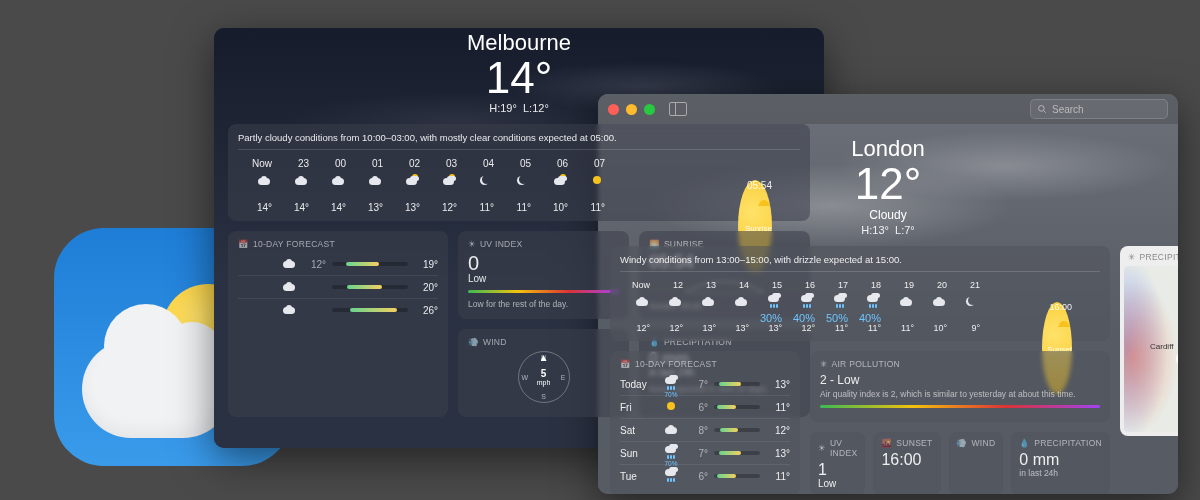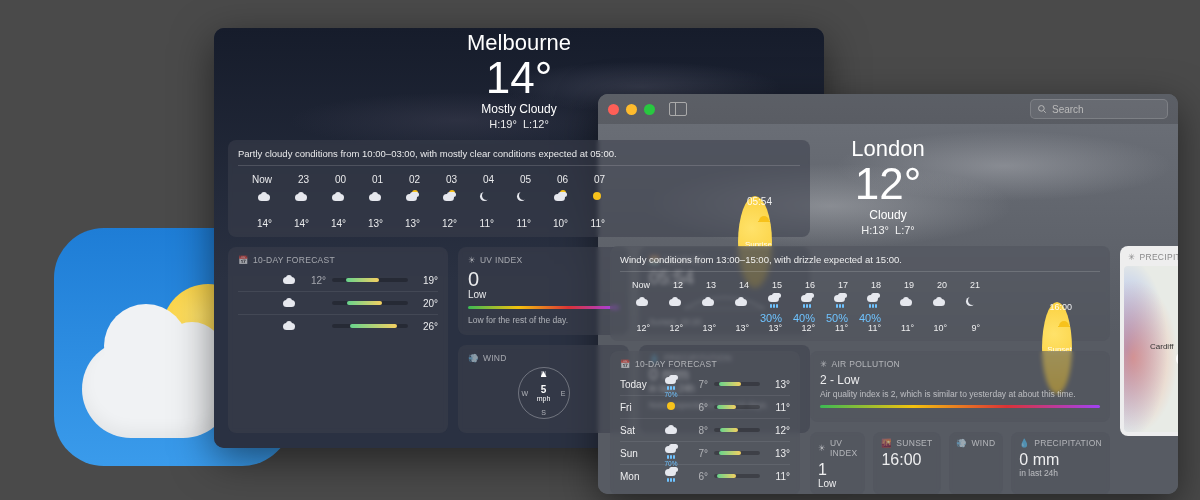--- a/index.html
+++ b/index.html
@@ -346,21 +346,20 @@
 <div class="app-icon">
   <div class="sun"></div>
   <div class="cloud-big"></div>
 </div>
 
 <div class="window win-mel">
   <div class="sky"></div>
   <div class="hero">
     <div class="city">Melbourne</div>
     <div class="temp">14°</div>
-    <div class="cond">Mostly Cloudy</div>
     <div class="hilo">
       <span>H:19°</span>&nbsp;&nbsp;<span>L:12°</span>
     </div>
   </div>
   <div class="content">
     <div class="card hcard">
       <div class="summary">Partly cloudy conditions from 10:00–03:00, with mostly clear conditions expected at 05:00.</div>
       <div class="hours" id="mel-hours">
           <div class="hcol">
             <div>Now</div>
@@ -691,21 +690,21 @@
               <div class="drow">
                 <div class="dname">Sun</div>
                 <div class="dic"><span class="i-rain"></span><div class="dpct">70%</div></div>
                 <div class="dlo">7°</div>
                 <div class="bar">
                   <div class="fill" style="left:10%;right:42%"></div>
                 </div>
                 <div class="dhi">13°</div>
               </div>
               <div class="drow">
-                <div class="dname">Mon</div>
+                <div class="dname">Tue</div>
                 <div class="dic"><span class="i-rain"></span></div>
                 <div class="dlo">6°</div>
                 <div class="bar">
                   <div class="fill" style="left:6%;right:52%"></div>
                 </div>
                 <div class="dhi">11°</div>
               </div>
             </div>
         </div>
         <div>

